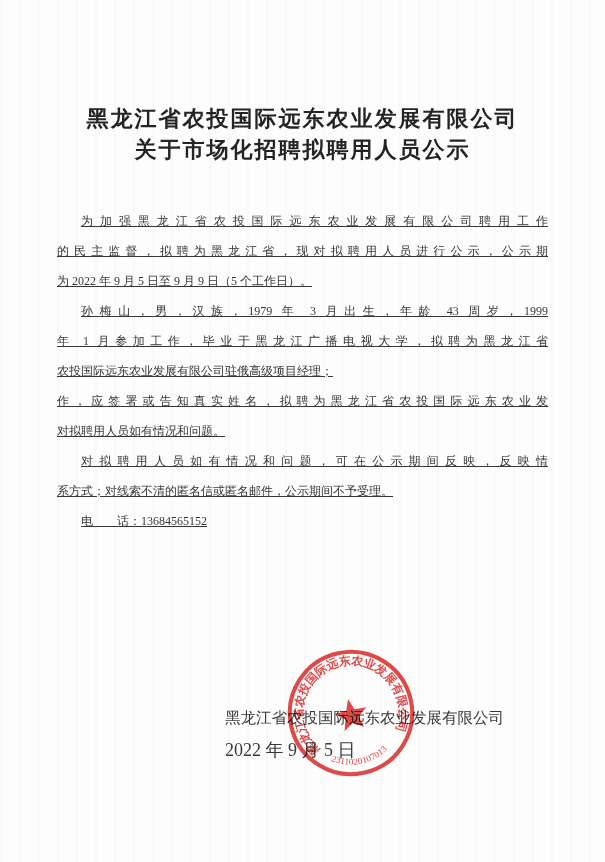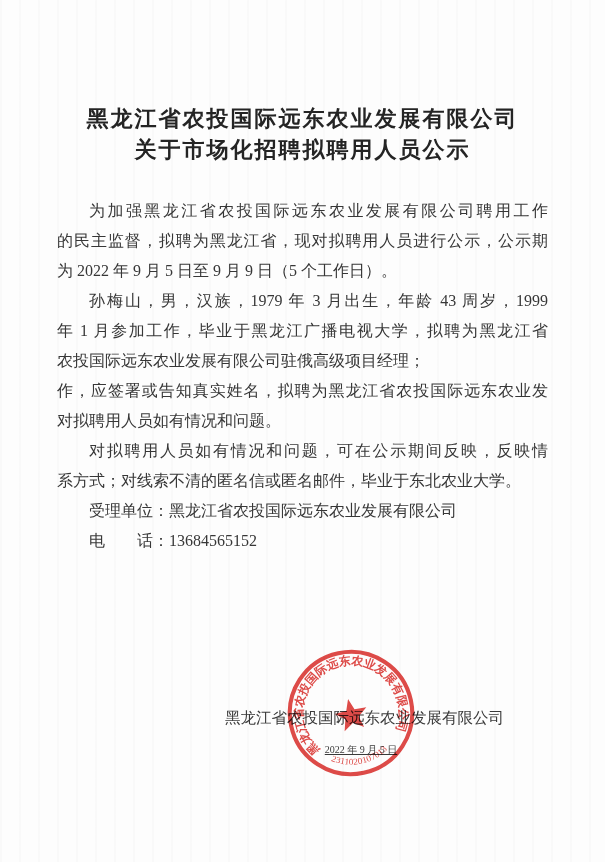--- a/index.html
+++ b/index.html
@@ -36,25 +36,26 @@
     color: #242424;
     font-weight: bold;
     font-size: 22px;
     line-height: 31px;
     letter-spacing: 2px;
   }
 
   
   .body-block {
     position: absolute;
-    top: 196px;
+    top: 206px;
     left: 57px;
     width: 491px;
     color: #373737;
-    font-size: 16px;
+    font-size: 12px;
+    text-decoration: underline;
   }
   .body-line {
     height: 30px;
     line-height: 30px;
     white-space: nowrap;
     text-align: justify;
     text-align-last: justify;
     text-justify: inter-character;
     overflow: visible;
   }
@@ -76,26 +77,24 @@
     line-height: 20px;
     white-space: nowrap;
     text-align: justify;
     text-align-last: justify;
   }
   .sig-date {
     position: absolute;
     top: 740px;
     left: 225px;
     width: 272px;
-    text-align: center;
     color: #3a3a3a;
-    font-size: 10px;
+    font-size: 18px;
     line-height: 20px;
     white-space: nowrap;
-    text-decoration: underline;
   }
 
   
   .seal {
     position: absolute;
     left: 283px;
     top: 645px;
     width: 136px;
     height: 136px;
     transform: rotate(-12deg);
@@ -120,22 +119,21 @@
   <div class="body-block">
     <div class="body-line j indent">为加强黑龙江省农投国际远东农业发展有限公司聘用工作</div>
     <div class="body-line j">的民主监督，拟聘为黑龙江省，现对拟聘用人员进行公示，公示期</div>
     <div class="body-line left">为 2022 年 9 月 5 日至 9 月 9 日（5 个工作日）。</div>
     <div class="body-line j indent">孙梅山，男，汉族，1979 年 3 月出生，年龄 43 周岁，1999</div>
     <div class="body-line j">年 1 月参加工作，毕业于黑龙江广播电视大学，拟聘为黑龙江省</div>
     <div class="body-line left">农投国际远东农业发展有限公司驻俄高级项目经理；</div>
     <div class="body-line j">作，应签署或告知真实姓名，拟聘为黑龙江省农投国际远东农业发</div>
     <div class="body-line left">对拟聘用人员如有情况和问题。</div>
     <div class="body-line j indent">对拟聘用人员如有情况和问题，可在公示期间反映，反映情</div>
-    <div class="body-line left">系方式；对线索不清的匿名信或匿名邮件，毕业于东北农业大学。</div>
-    <div class="body-line left indent">受理单位：黑龙江省农投国际远东农业发展有限公司</div>
+    <div class="body-line left">系方式；对线索不清的匿名信或匿名邮件，公示期间不予受理。</div>
     <div class="body-line left indent">电　　话：13684565152</div>
   </div>
 
   <div class="sig-company">黑龙江省农投国际远东农业发展有限公司</div>
   <div class="sig-date">2022 年 9 月 5 日</div>
 
   <svg class="seal" viewBox="0 0 200 200" aria-hidden="true">
     <circle cx="100" cy="100" r="90" fill="none" stroke="#dd3b38" stroke-width="6"></circle>
     <defs>
       <path id="sealArcTop" d="M 44.1,143.7 A 71,71 0 1 1 155.9,143.7" fill="none"></path>

